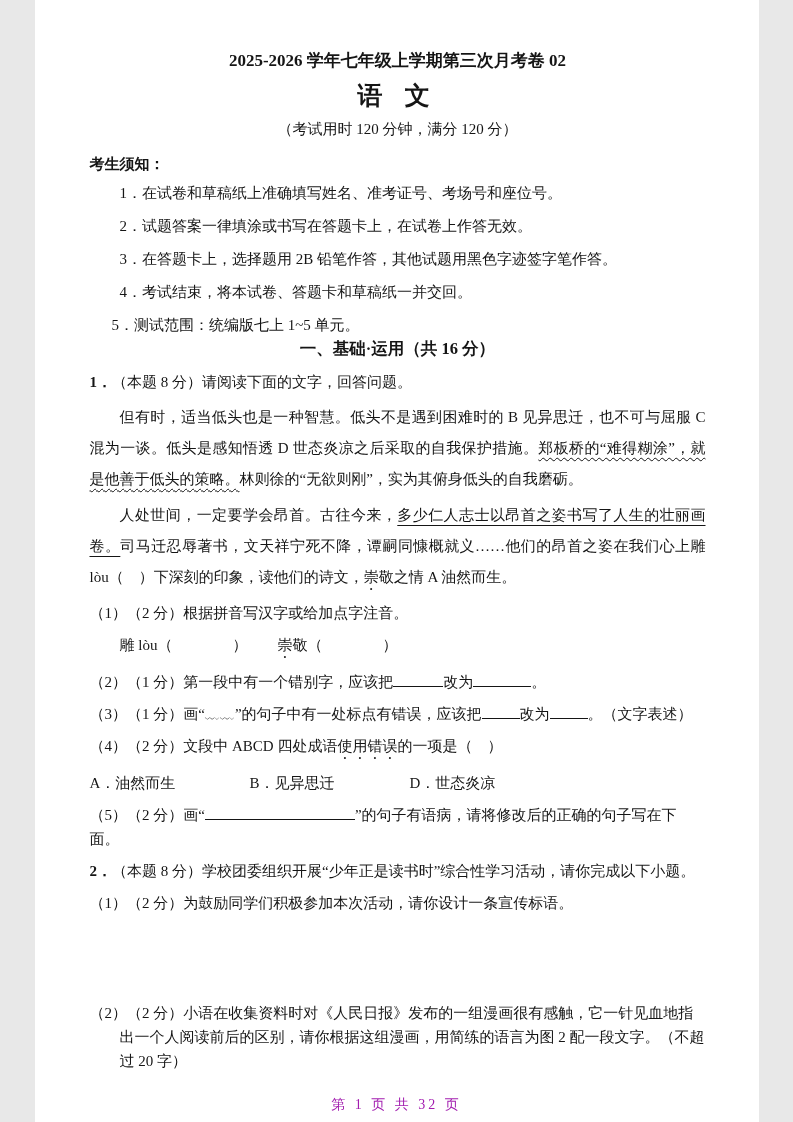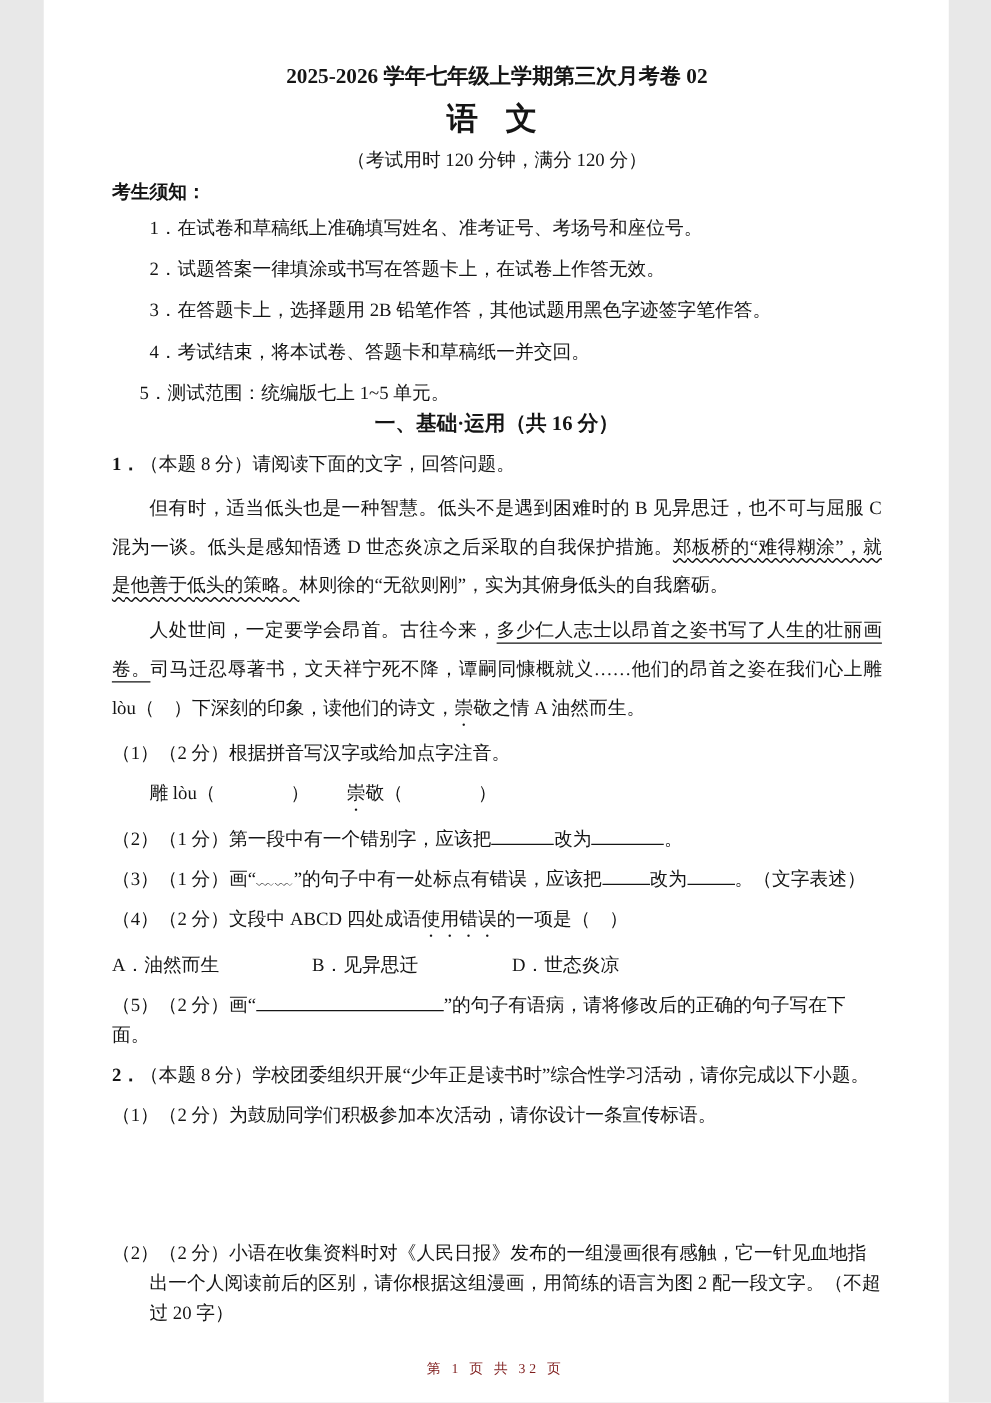--- a/index.html
+++ b/index.html
@@ -7,21 +7,21 @@
     width:724px; height:1122px; margin:0 auto; background:#ffffff;
     position:relative; box-sizing:border-box;
     padding:50px 53px 0 55px;
     color:#151515;
     font-family:"Liberation Serif","DejaVu Serif",serif;
     font-size:15px;
     overflow:hidden;
   }
   .doc-title { text-align:center; font-weight:bold; font-size:17px; line-height:22px; margin-bottom:12px; }
   .doc-subject { text-align:center; font-weight:bold; font-size:25px; letter-spacing:8px; line-height:24px; margin-bottom:10px; }
-  .exam-info { text-align:center; font-size:15px; line-height:22px; margin-bottom:2px; }
+  .exam-info { text-align:center; font-size:15px; line-height:22px; margin-bottom:12px; }
   .notice-heading { font-weight:bold; font-size:15px; line-height:24px; margin-bottom:5px; }
   .notice-list .notice-item { padding-left:30px; line-height:24px; margin-bottom:9px; }
   .notice-list .notice-item:last-child { padding-left:22px; margin-bottom:0; }
   .section-heading { text-align:center; font-weight:bold; font-size:16.5px; line-height:24px; margin-bottom:9px; }
   .q-stem { line-height:24px; margin-bottom:8px; }
   .q-num { font-weight:bold; }
   .passage-para { text-indent:2em; line-height:31px; text-align:justify; }
   .passage-para + .passage-para { margin-top:5px; }
   .q-block { margin-top:7px; }
   .q-line { line-height:24px; margin-bottom:8px; }
@@ -32,22 +32,22 @@
   .answer-space-small { height:78px; }
   .seg { white-space:pre-wrap; }
   .seg-underline { text-decoration:underline; text-underline-offset:5px; text-decoration-thickness:1px; }
   .seg-wavy { text-decoration:underline wavy; text-underline-offset:4px; text-decoration-thickness:1px; }
   .seg-dot {
     -webkit-text-emphasis:filled dot; -webkit-text-emphasis-position:under left;
     text-emphasis:filled dot; text-emphasis-position:under left;
   }
   .seg-blank { display:inline-block; border-bottom:1px solid #151515; height:15px; vertical-align:baseline; }
   .page-footer {
-    position:absolute; bottom:20px; left:0; right:0;
-    text-align:center; font-size:11px; color:#7f1d1d; letter-spacing:3px;
+    position:absolute; bottom:8px; left:0; right:0;
+    text-align:center; font-size:14px; color:#a21caf; letter-spacing:3px;
   }
 </style>
 </head>
 <body>
 
 <div class="page">
 
   <div class="doc-title">2025-2026 学年七年级上学期第三次月考卷 02</div>
   <div class="doc-subject">语  文</div>
   <div class="exam-info">（考试用时 120 分钟，满分 120 分）</div>

